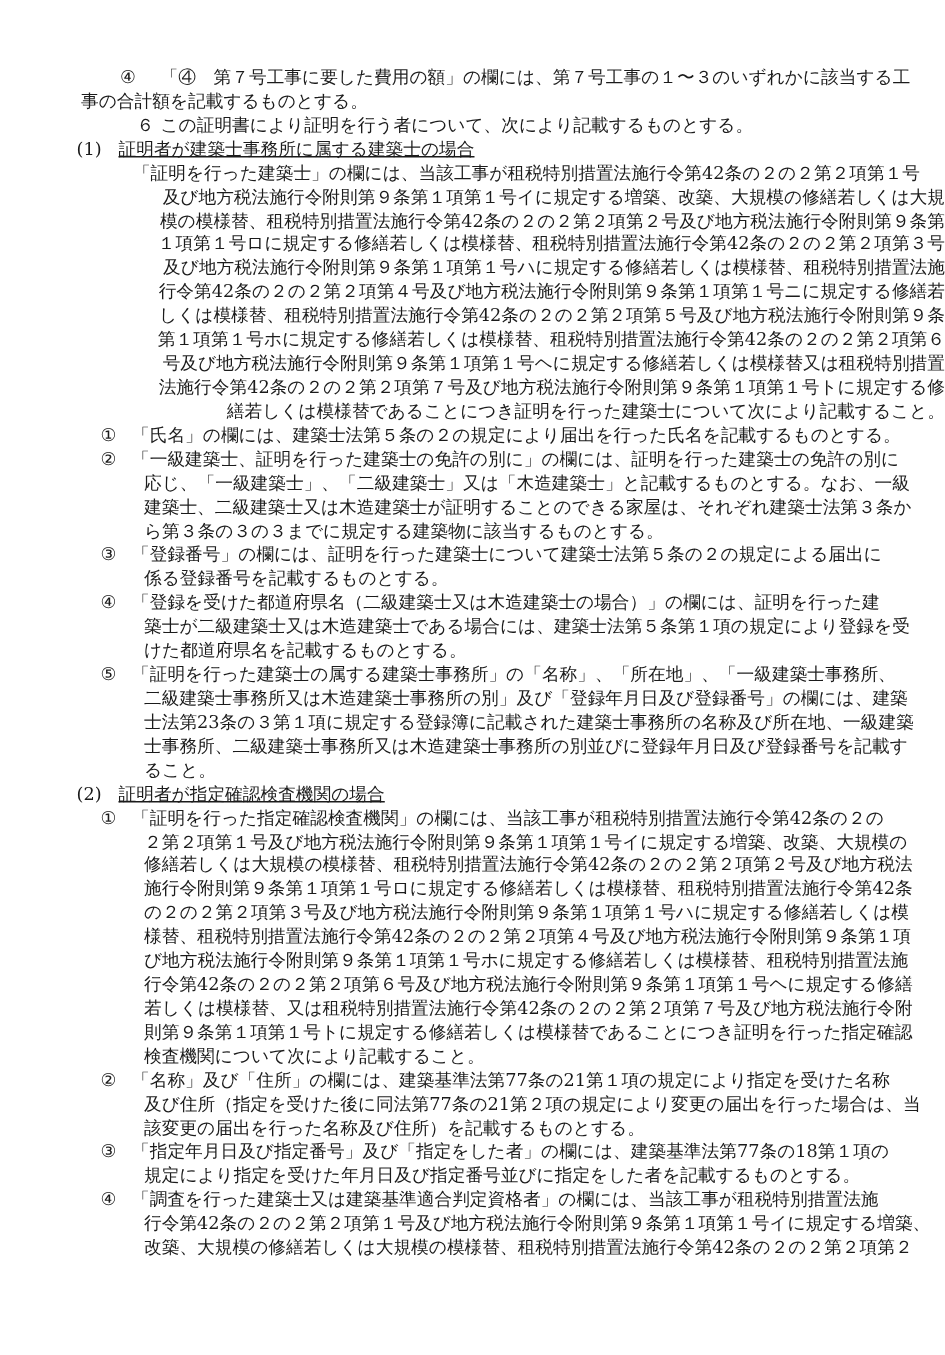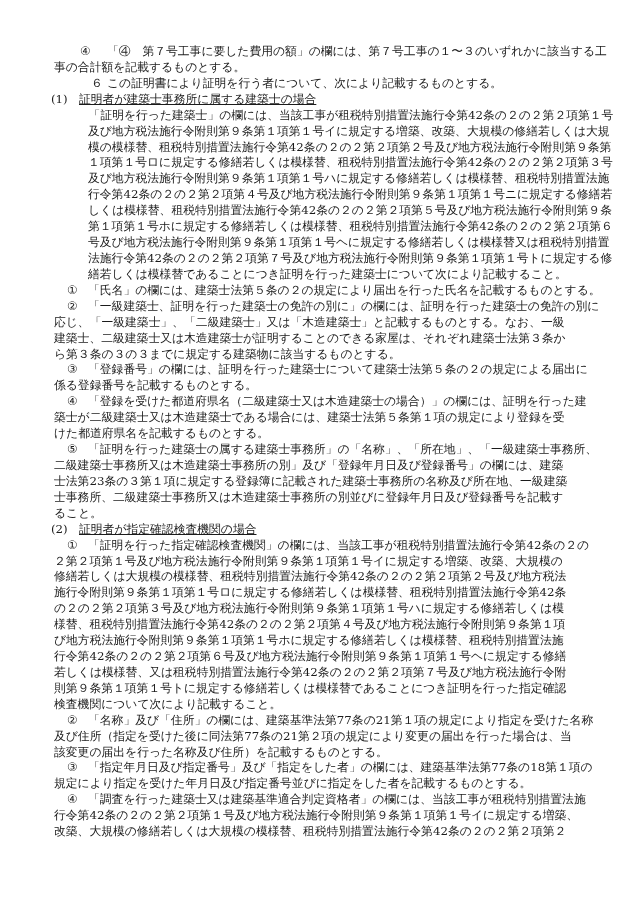--- a/index.html
+++ b/index.html
@@ -16,23 +16,23 @@
     color:#1b1b1b;
   }
   .line{white-space:nowrap;height:15.93px;}
   .num{display:inline-block;}
   
   .a{padding-left:80px;}   .a .num{width:27px;}
   .a2{padding-left:54px;}
   .s{padding-left:47px;margin-left:44px;}   .s .num{width:16px;}
   .p{padding-left:51px;text-decoration:underline;}   .p .num{width:28px;}
   .pf{padding-left:72px;text-align:center;}
-  .pc{padding-left:88px;}
+  .pc{padding-left:62px;text-align:right;}
   .n{padding-left:67px;}   .n .num{width:21px;}
-  .nc{padding-left:54px;}
+  .nc{padding-left:96px;}
 </style>
 </head>
 <body>
 
 <div id="page">
     <div class="line a"><span class="num">④</span><span class="txt">「④　第７号工事に要した費用の額」の欄には、第７号工事の１〜３のいずれかに該当する工</span></div>
     <div class="line a2"><span class="txt">事の合計額を記載するものとする。</span></div>
     <div class="line s"><span class="num">６</span><span class="txt">この証明書により証明を行う者について、次により記載するものとする。</span></div>
     <div class="line p"><span class="num">(1)</span><span class="txt">証明者が建築士事務所に属する建築士の場合</span></div>
     <div class="line pf"><span class="txt">「証明を行った建築士」の欄には、当該工事が租税特別措置法施行令第42条の２の２第２項第１号</span></div>

